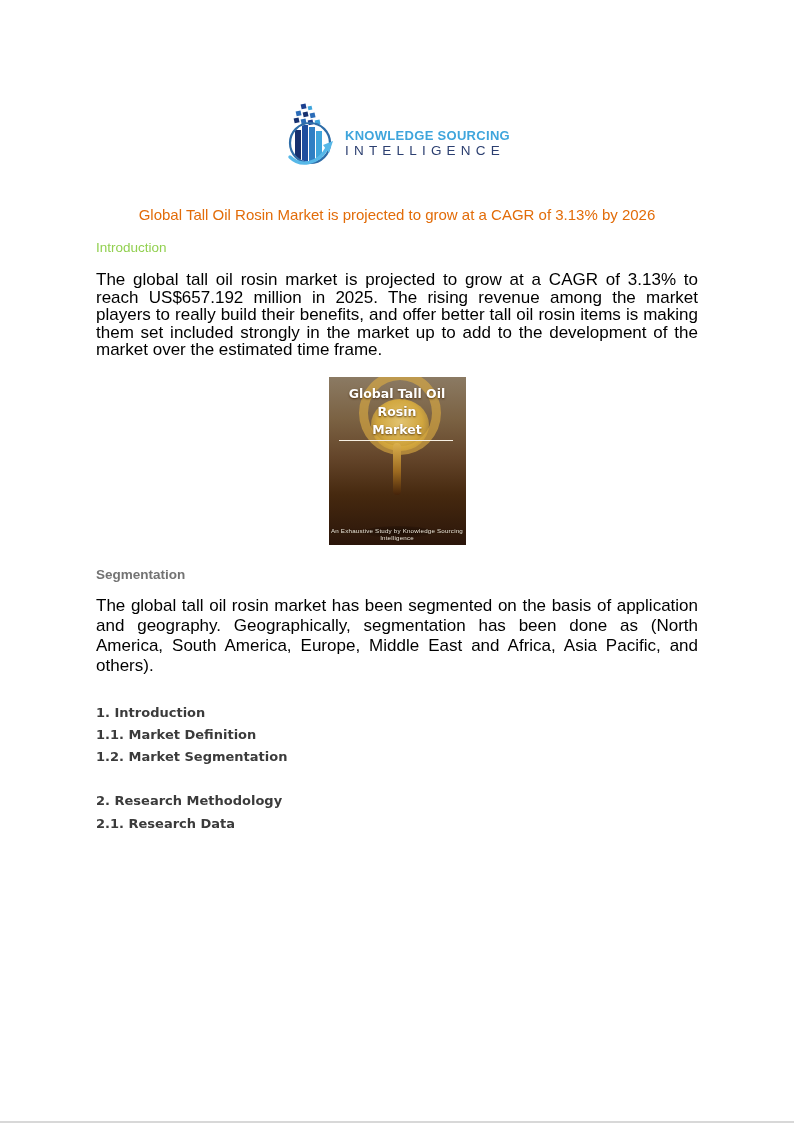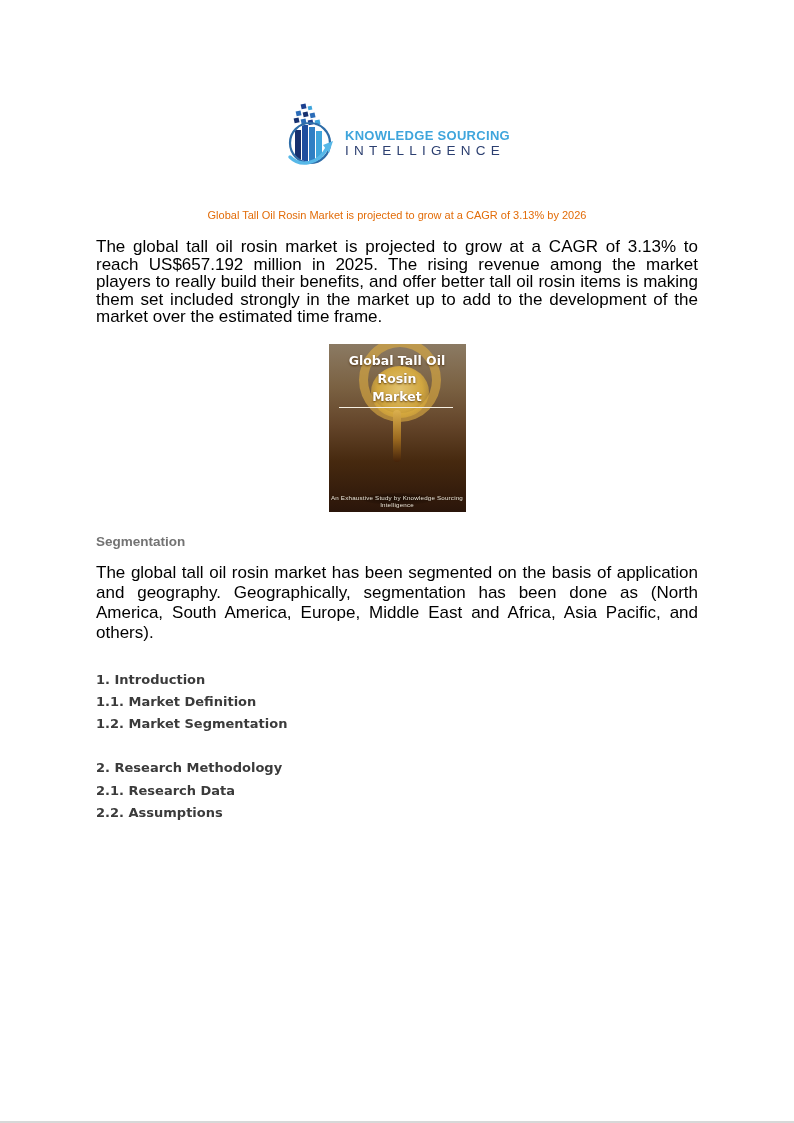--- a/index.html
+++ b/index.html
@@ -17,21 +17,21 @@
 
   
   .logo { display:flex; justify-content:center; align-items:center; gap:9px; height:66px; }
   .logo-icon { width:52px; height:66px; flex:0 0 auto; }
   .logo-text { display:flex; flex-direction:column; margin-top:14px; }
   .logo-line1 { font-size:13px; font-weight:bold; color:#3FA5DC; letter-spacing:0.3px; line-height:15px; }
   .logo-line2 { font-size:13.5px; font-weight:500; color:#2C3F70; letter-spacing:5.2px; line-height:16px; }
 
   
   .doc-title {
-    margin-top:38px; font-size:11px; line-height:16px; font-weight:400;
+    margin-top:38px; font-size:15px; line-height:16px; font-weight:400;
     color:#E26C09; text-align:center;
   }
   .h-green { margin-top:17px; font-size:13.5px; line-height:16px; font-weight:400; color:#92D050; }
   .h-bold  { margin-top:22px; font-size:13.5px; line-height:16px; font-weight:bold; color:#737373; }
   .para { font-size:17px; color:#000000; text-align:justify; }
   .para-1 { margin-top:15px; line-height:17.5px; }
   .para-2 { margin-top:13px; line-height:20px; }
 
   
   .fig {
@@ -119,20 +119,21 @@
       </g>
     </svg>
     <div class="logo-text">
       <span class="logo-line1">KNOWLEDGE SOURCING</span>
       <span class="logo-line2">INTELLIGENCE</span>
     </div>
   </div>
 
   <div class="doc-title">Global Tall Oil Rosin Market is projected to grow at a CAGR of 3.13% by 2026</div>
 
+  <div class="h-green">Introduction</div>
   <p class="para para-1">The global tall oil rosin market is projected to grow at a CAGR of 3.13% to reach US$657.192 million in 2025. The rising revenue among the market players to really build their benefits, and offer better tall oil rosin items is making them set included strongly in the market up to add to the development of the market over the estimated time frame.</p>
 
   <div class="fig">
     <div class="fig-ring"></div>
     <div class="fig-glow"></div>
     <div class="fig-stream"></div>
     <div class="fig-pool"></div>
     <div class="fig-title">
       <div>Global Tall Oil Rosin</div>
       <div>Market</div>
@@ -146,17 +147,16 @@
 
   <div class="toc">
     <div class="toc-group">
       <div class="toc-item">1. Introduction</div>
       <div class="toc-item">1.1. Market Definition</div>
       <div class="toc-item">1.2. Market Segmentation</div>
     </div>
     <div class="toc-group">
       <div class="toc-item">2. Research Methodology</div>
       <div class="toc-item">2.1. Research Data</div>
-      <div class="toc-item">2.2. Assumptions</div>
     </div>
   </div>
 
 </div>
 
 </body></html>

